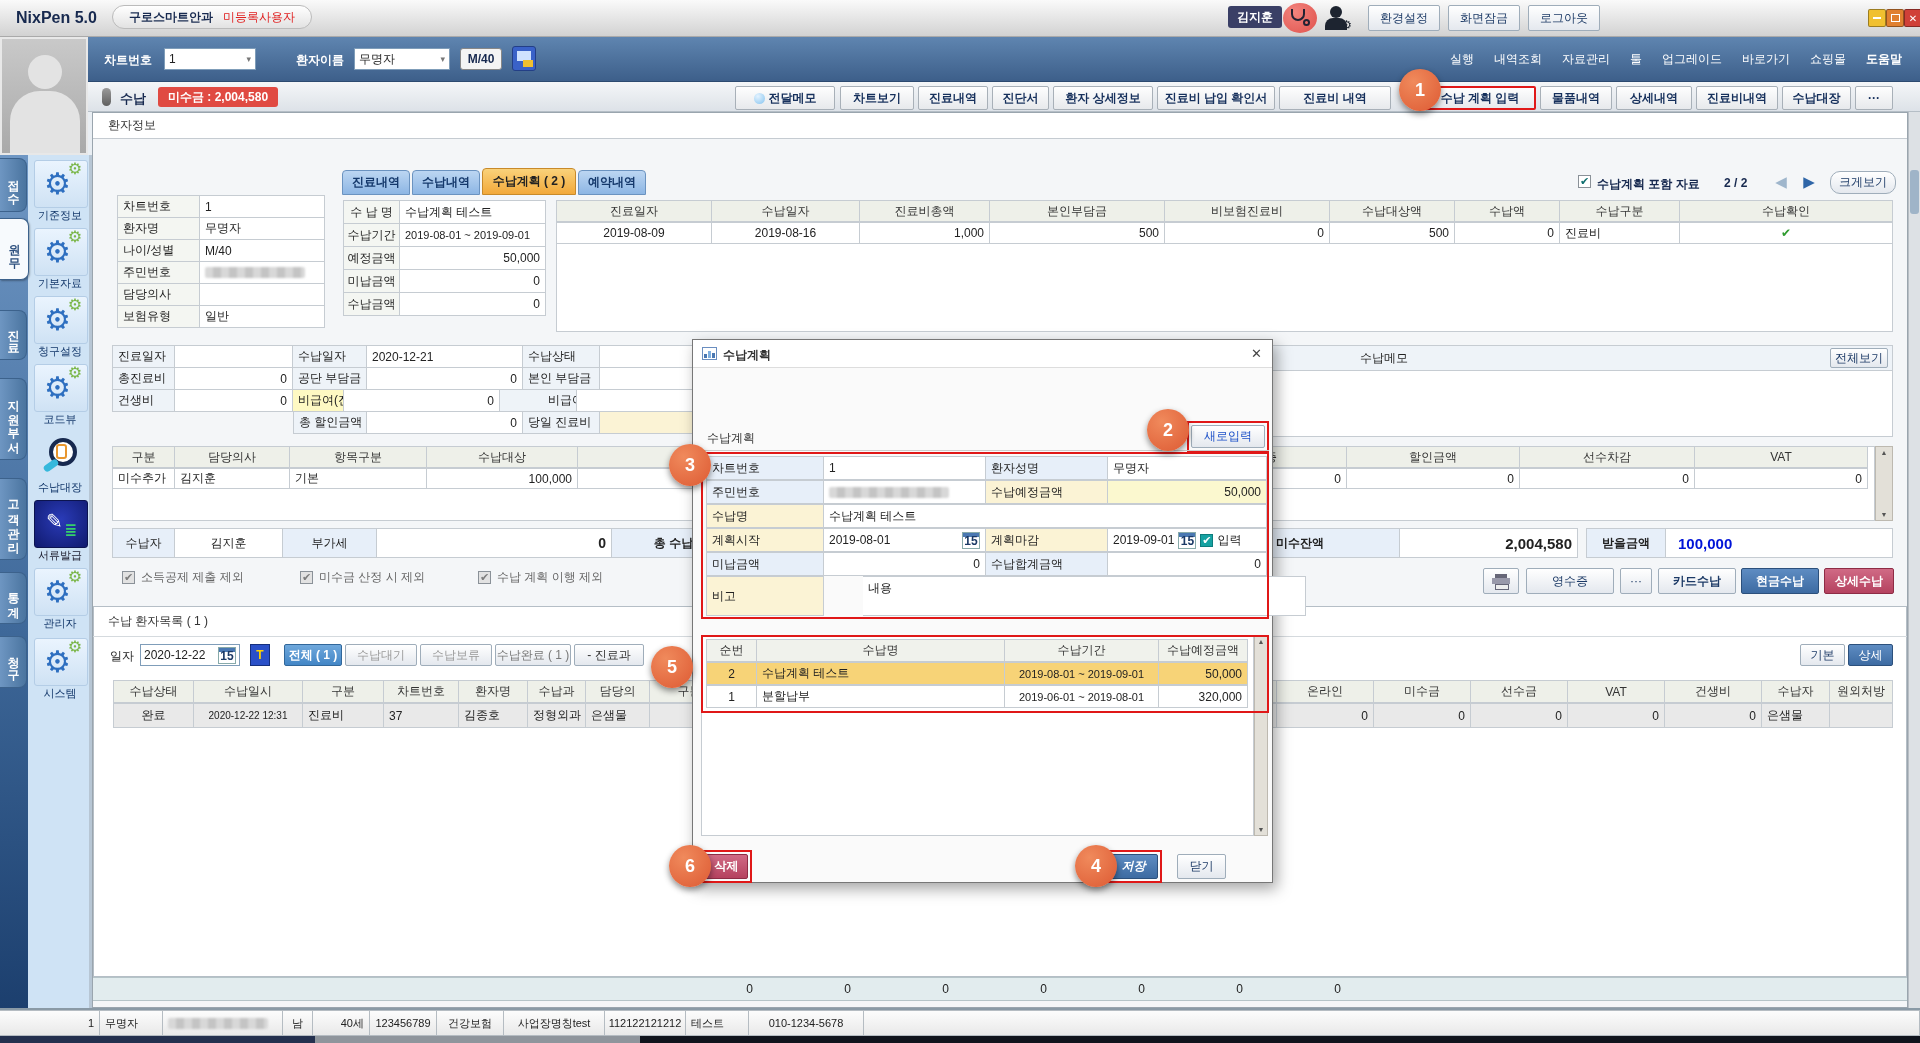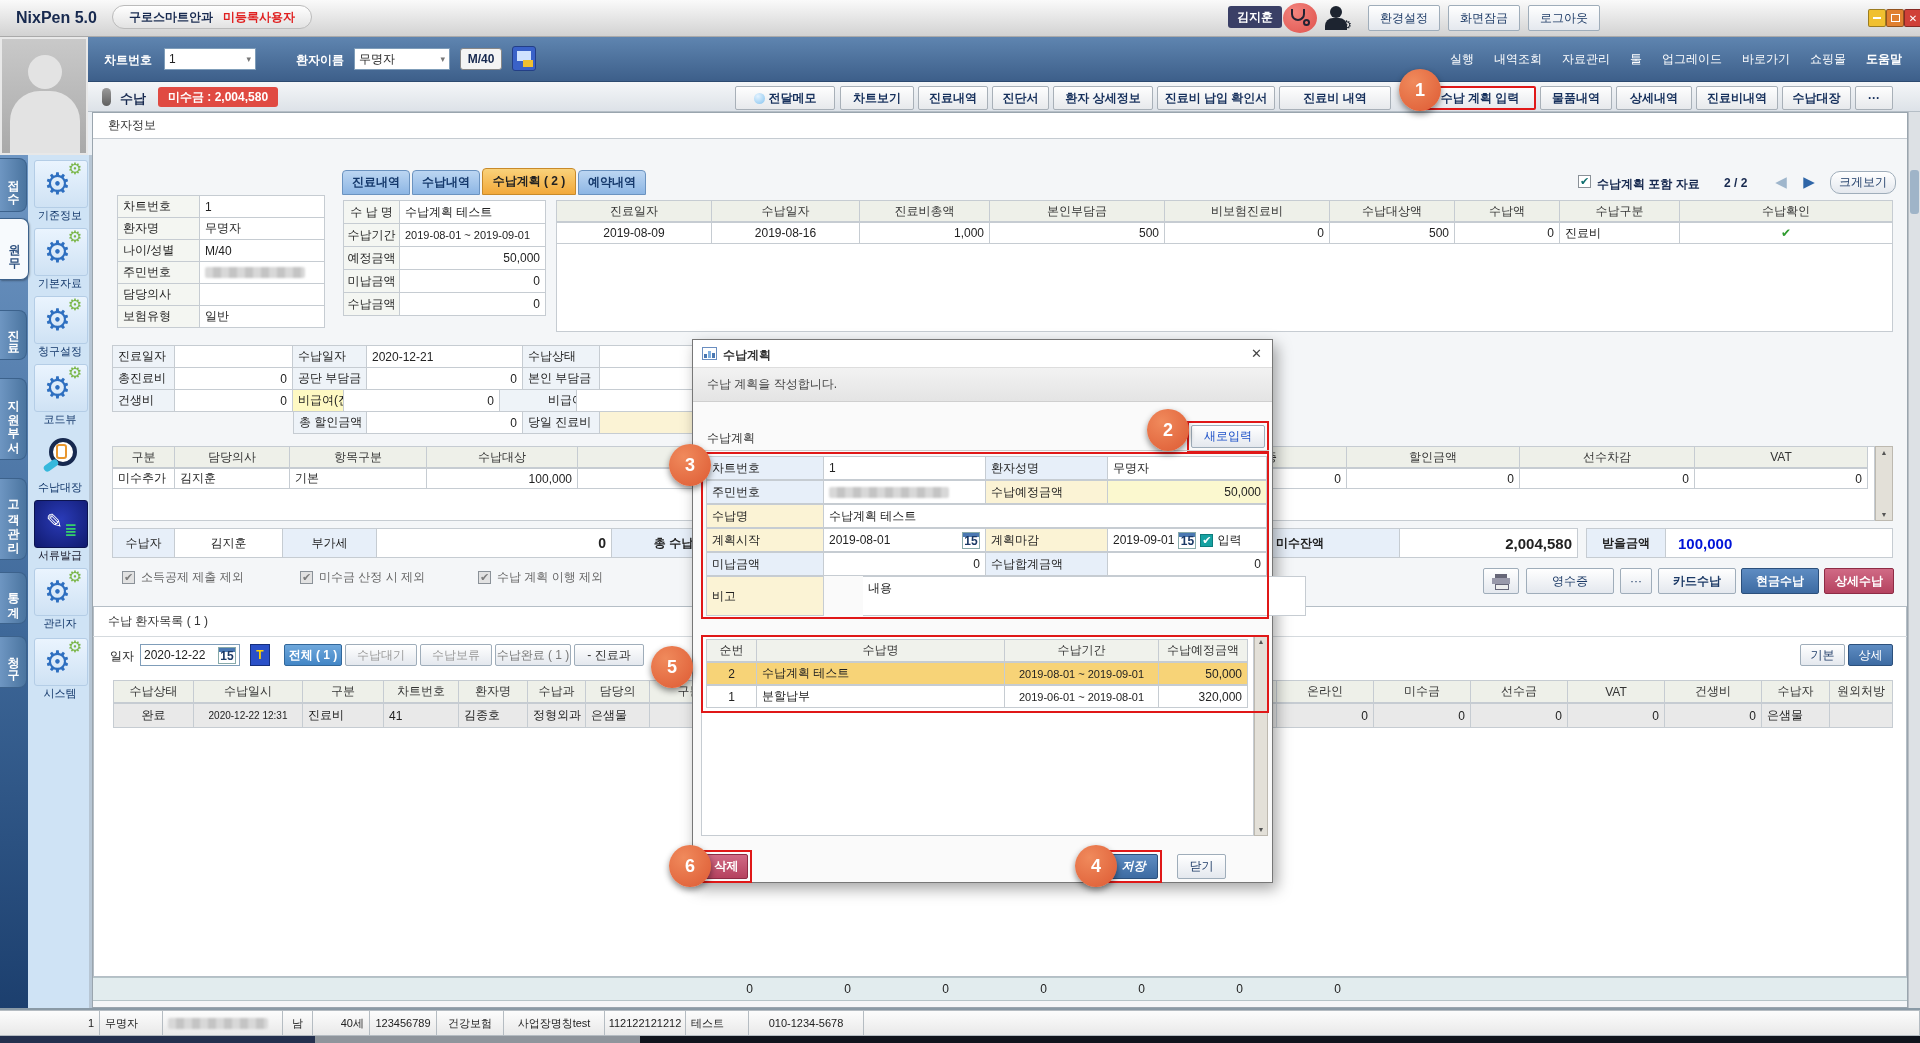--- a/index.html
+++ b/index.html
@@ -54,21 +54,21 @@
 </style>
 </head>
 <body>
 
 <div id="root">
 
   <div class="abs" style="left:0;top:0;width:1920px;height:37px;background:linear-gradient(#fafafa,#d2d2d2);border-bottom:1px solid #aaa;">
     <div class="abs" style="left:16px;top:9px;font-size:16px;font-weight:bold;color:#17294f;">NixPen 5.0</div>
     <div class="abs" style="left:112px;top:5px;height:24px;padding:0 16px;border:1px solid #bbb;border-radius:13px;background:linear-gradient(#ffffff,#e2e2e2);display:flex;align-items:center;gap:10px;">
       <span style="font-weight:bold;color:#17294f;">구로스마트안과</span>
-      <span style="font-weight:bold;color:#e02020;">미등록사용자</span>
+      <span style="font-weight:normal;color:#e02020;">미등록사용자</span>
     </div>
     <div class="abs" style="left:1228px;top:6px;height:22px;padding:0 9px;background:#3a3f66;color:#fff;border-radius:3px;display:flex;align-items:center;font-weight:bold;">김지훈</div>
     <div class="abs" style="left:1283px;top:3px;width:34px;height:30px;border-radius:50%;background:radial-gradient(circle at 35% 30%,#f2837d,#e0524c);">
       <div class="abs" style="left:8px;top:6px;width:14px;height:12px;border:2.5px solid #223;border-top:none;border-radius:0 0 10px 10px;"></div>
       <div class="abs" style="left:20px;top:16px;width:7px;height:7px;border:2px solid #223;border-radius:50%;"></div>
     </div>
     <div class="abs" style="left:1322px;top:4px;width:28px;height:28px;">
       <div class="abs" style="left:8px;top:2px;width:12px;height:12px;border-radius:50%;background:#1d2430;"></div>
       <div class="abs" style="left:3px;top:14px;width:22px;height:12px;border-radius:8px 8px 0 0;background:#1d2430;"></div>
       <div class="abs" style="right:-2px;bottom:0;font-size:12px;color:#1d2430;">⚙</div>
@@ -357,20 +357,28 @@
     <div class="cl" style="width:77px;background:#eef3f8;padding-left:48px;">비급여(기타)</div>
       <div class="cl" style="width:140px;"></div>
   </div>
   <div class="row" style="left:293px;top:411px;height:23px;">
     <div class="cl" style="width:74px;background:#eef3f8;">총 할인금액</div>
       <div class="cl rt" style="width:156px;">0</div>
     <div class="cl" style="width:77px;background:#eef3f8;">당일 진료비</div>
       <div class="cl" style="width:140px;background:#fbf3d5;"></div>
   </div>
 
+  <div class="abs" style="left:875px;top:345px;width:1018px;height:92px;background:#fff;border:1px solid #c6ccd2;">
+    <div style="height:24px;background:#eef3f8;border-bottom:1px solid #c6ccd2;display:flex;align-items:center;justify-content:center;position:relative;">
+      <span>수납메모</span>
+      <div class="sbtn" style="right:4px;top:2px;width:58px;height:20px;">
+          <span>전체보기</span>
+        </div>
+    </div>
+  </div>
 
   <div class="abs" style="left:112px;top:446px;width:1763px;height:75px;background:#fff;border:1px solid #c6ccd2;"></div>
   <div class="row" style="left:112px;top:446px;height:22px;">
     <div class="cl hd" style="width:63px;">구분</div>
     <div class="cl hd" style="width:115px;">담당의사</div>
     <div class="cl hd" style="width:137px;">항목구분</div>
     <div class="cl hd" style="width:151px;">수납대상</div>
     <div class="cl hd" style="width:162px;"></div>
     <div class="cl hd" style="width:160px;"></div>
     <div class="cl hd" style="width:160px;"></div>
@@ -505,21 +513,21 @@
     <div class="cl hd" style="width:97px;">VAT</div>
     <div class="cl hd" style="width:97px;">건생비</div>
     <div class="cl hd" style="width:68px;">수납자</div>
     <div class="cl hd" style="width:63px;">원외처방</div>
   </div>
 
   <div class="row" style="left:113px;top:703px;height:25px;">
     <div class="cl ct" style="width:81px;background:#e9e9e9;">완료</div>
     <div class="cl ct" style="width:109px;background:#e9e9e9;font-size:10px;">2020-12-22 12:31</div>
     <div class="cl" style="width:81px;background:#e9e9e9;">진료비</div>
-    <div class="cl" style="width:75px;background:#e9e9e9;">41</div>
+    <div class="cl" style="width:75px;background:#e9e9e9;">37</div>
     <div class="cl" style="width:69px;background:#e9e9e9;">김종호</div>
     <div class="cl" style="width:58px;background:#e9e9e9;">정형외과</div>
     <div class="cl" style="width:64px;background:#e9e9e9;">은샘물</div>
     <div class="cl" style="width:80px;background:#e9e9e9;"></div>
     <div class="cl" style="width:547px;background:#e9e9e9;"></div>
     <div class="cl rt" style="width:97px;background:#e9e9e9;">0</div>
     <div class="cl rt" style="width:97px;background:#e9e9e9;">0</div>
     <div class="cl rt" style="width:97px;background:#e9e9e9;">0</div>
     <div class="cl rt" style="width:97px;background:#e9e9e9;">0</div>
     <div class="cl rt" style="width:97px;background:#e9e9e9;">0</div>
@@ -568,23 +576,20 @@
     <div class="abs" style="left:0;top:0;width:579px;height:28px;background:#fff;border-bottom:1px solid #ddd;">
       <span style="position:absolute;left:9px;top:7px;width:15px;height:13px;border:1px solid #6a8ec0;display:flex;align-items:flex-end;gap:1px;padding:1px;box-sizing:border-box;">
         <span style="width:3px;height:4px;background:#4a78b2;"></span>
         <span style="width:3px;height:7px;background:#7fb0e0;"></span>
         <span style="width:3px;height:5px;background:#4a78b2;"></span>
       </span>
       <span style="position:absolute;left:30px;top:7px;font-weight:bold;color:#333;">수납계획</span>
       <span style="position:absolute;right:10px;top:6px;font-size:13px;color:#444;">✕</span>
     </div>
 
-    <div class="abs" style="left:0;top:28px;width:579px;height:34px;background:linear-gradient(#f2f2f2,#e4e4e4);border-bottom:1px solid #cfcfcf;display:flex;align-items:center;padding-left:14px;box-sizing:border-box;">
-      <span style="color:#444;">수납 계획을 작성합니다.</span>
-    </div>
 
     <span class="abs" style="left:14px;top:90px;color:#333;">수납계획</span>
     <div class="abs" style="left:494px;top:81px;width:82px;height:31px;border:2px solid #e01818;"></div>
     <div class="sbtn" style="left:498px;top:85px;width:74px;height:23px;color:#1c50c8;">
         <span>새로입력</span>
       </div>
     <div class="abs" style="left:8px;top:110px;width:568px;height:1px;background:#ccc;"></div>
 
     <div class="redbox" style="left:8px;top:112px;width:568px;height:167px;"></div>
 

